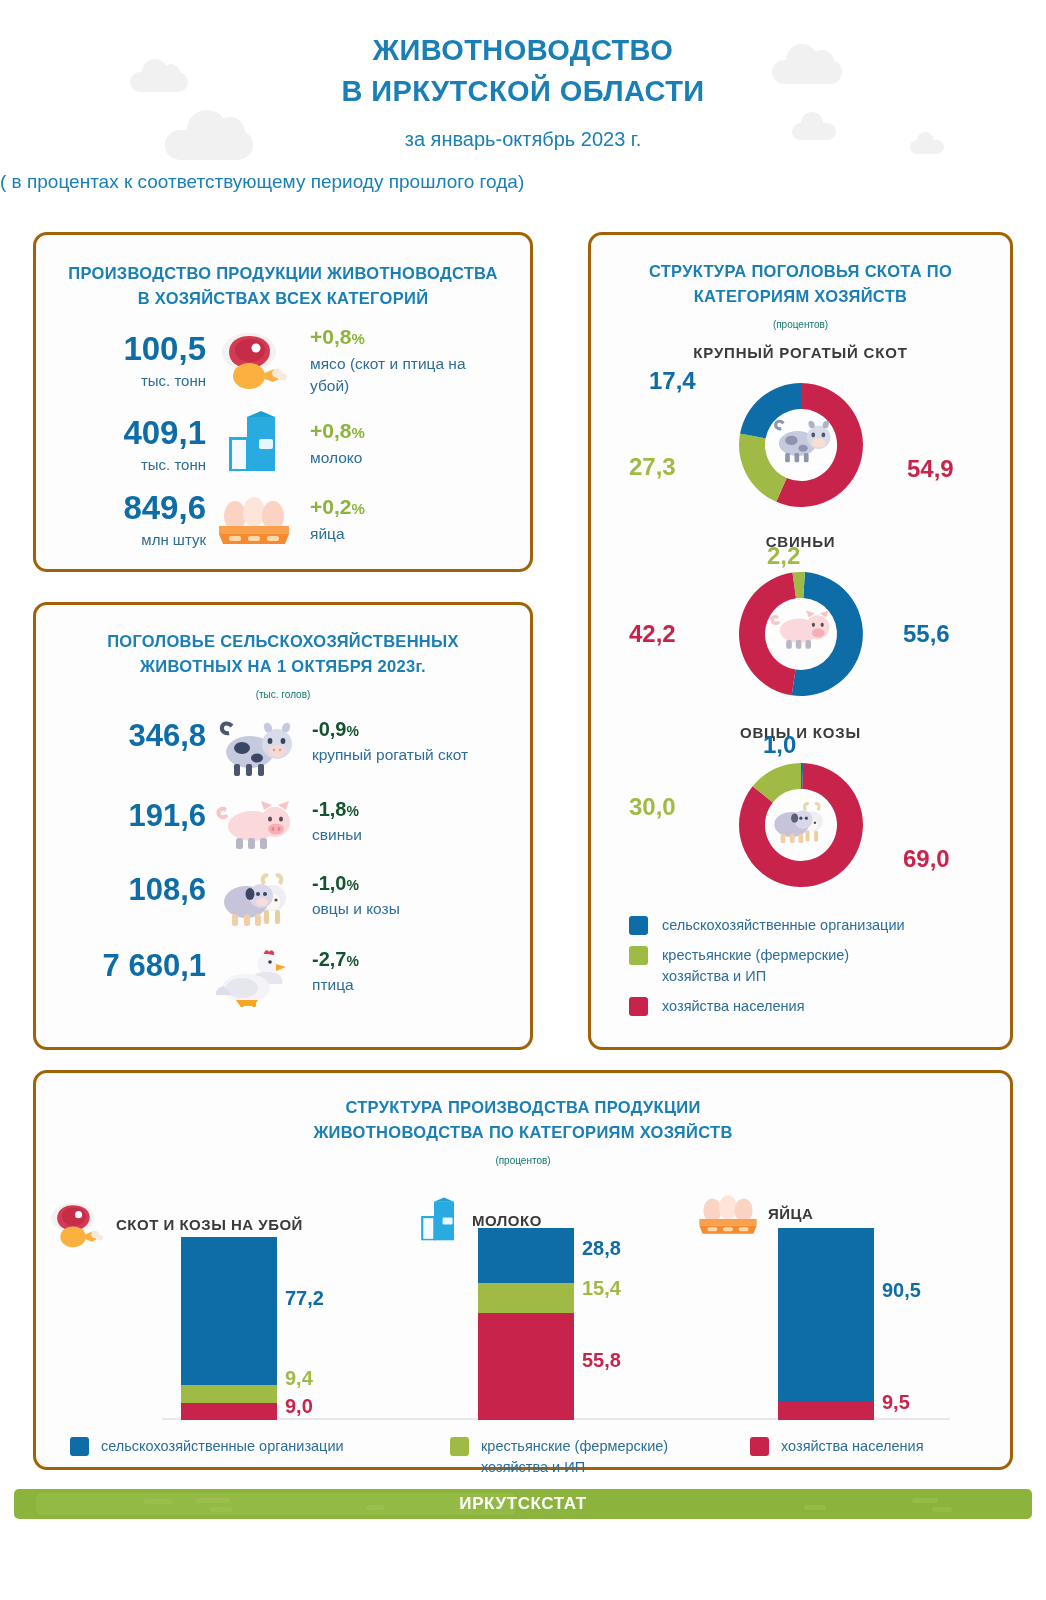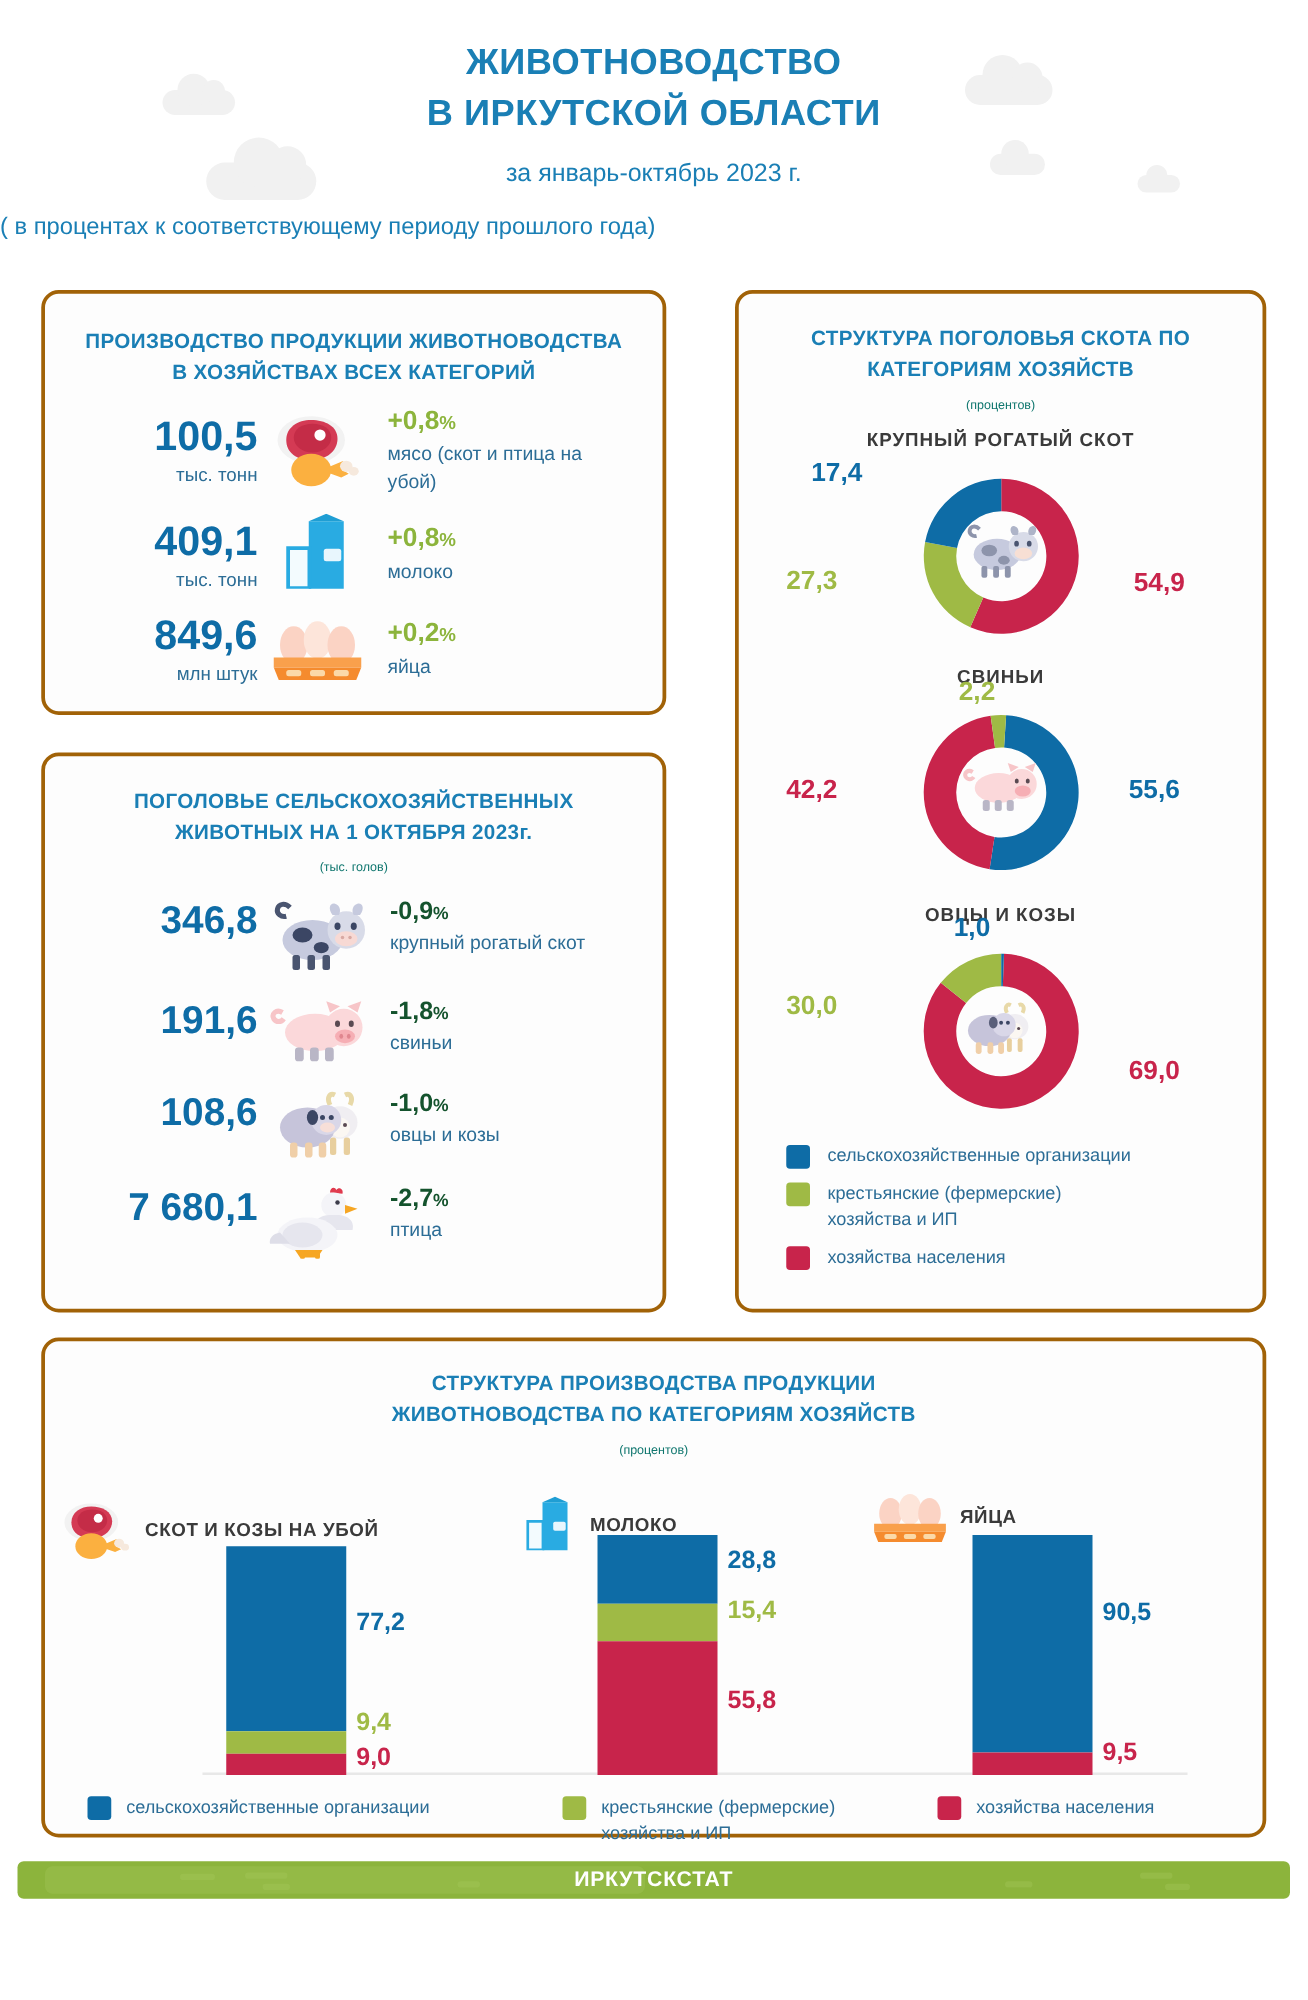--- a/index.html
+++ b/index.html
@@ -79,21 +79,21 @@
 
   
   #card-donuts { left: 588px; top: 232px; width: 425px; height: 818px; padding: 24px 16px 0; }
   .donut-block { position: relative; margin-top: 6px; }
   .donut-name {
     text-align: center; color: #3a3a3a; font-weight: bold;
     font-size: 15px; letter-spacing: .8px;
   }
   .donut-wrap { position: relative; width: 100%; height: 168px; }
   .donut-svg { position: absolute; left: 50%; transform: translateX(-50%); top: 4px; }
-  .dlab { position: absolute; font-weight: bold; font-size: 21px; }
+  .dlab { position: absolute; font-weight: bold; font-size: 24px; }
 
   .legend { margin-top: 6px; padding-left: 22px; }
   .legend-row { display: flex; align-items: flex-start; margin-bottom: 9px; }
   .swatch { width: 19px; height: 19px; border-radius: 3px; flex: 0 0 19px; margin-top: 1px; }
   .legend-text { color: #2c6d96; font-size: 14.5px; line-height: 1.45; padding-left: 14px; }
 
   
   #card-bottom { left: 33px; top: 1070px; width: 980px; height: 400px; padding: 22px 0 0; }
   .bars-area { position: relative; height: 250px; margin-top: 4px; }
   .bar-group { position: absolute; bottom: 0; }

